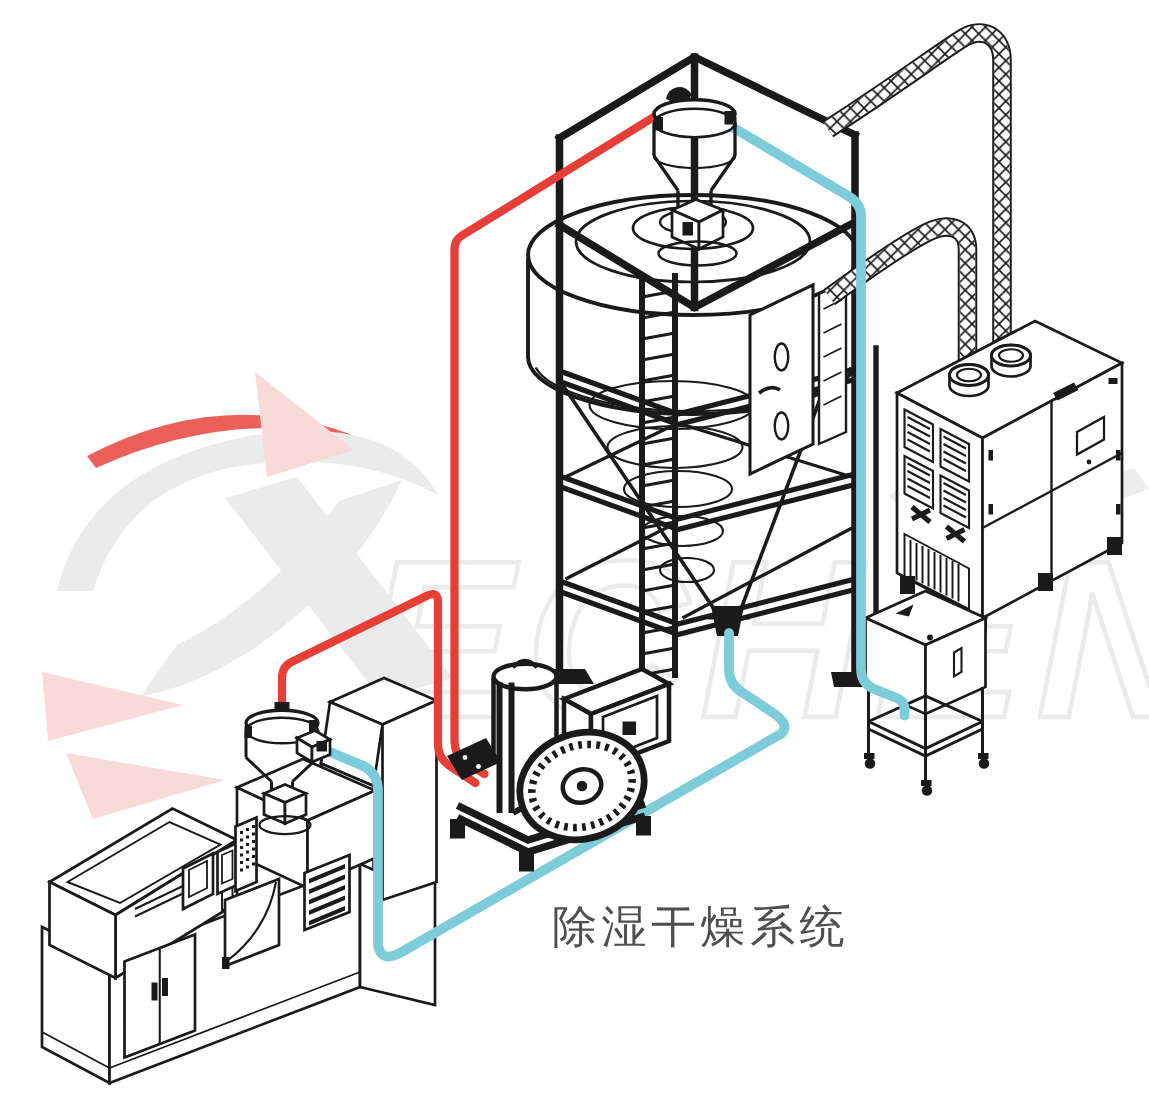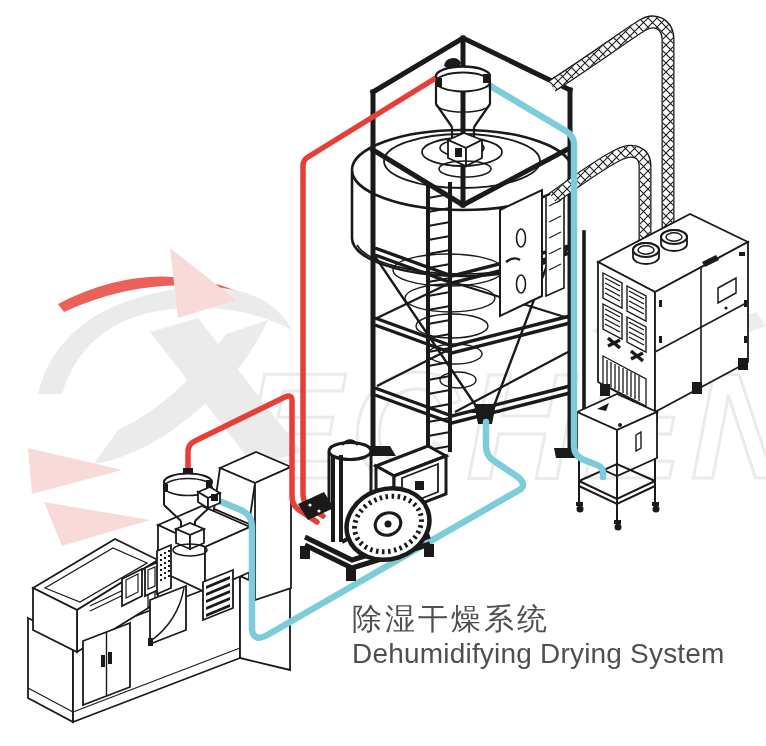--- a/index.html
+++ b/index.html
@@ -1,20 +1,20 @@
 <!DOCTYPE html>
 <html><head>
 <meta charset="utf-8">
 <style>
   html,body{margin:0;padding:0;background:#ffffff;}
   #stage{position:relative;width:766px;height:746px;background:#ffffff;overflow:hidden;
          font-family:"Liberation Sans", sans-serif;}
   #scene{position:absolute;left:0;top:0;}
   .titles{position:absolute;left:352px;top:600px;color:#4e4f51;}
-  .title-zh{font-size:30px;letter-spacing:3px;line-height:1.25;font-family:"Liberation Sans",sans-serif;}
+  .title-zh{font-size:30px;letter-spacing:3px;line-height:1.25;font-family:"Liberation Sans",sans-serif;margin-left:16px;}
   .title-en{font-size:28px;letter-spacing:0.2px;line-height:1.15;font-family:"Liberation Sans",sans-serif;}
 </style>
 </head>
 <body>
 
 <div id="stage">
 <svg id="scene" width="766" height="746" viewBox="0 0 766 746">
   <defs>
     <pattern id="hatch" width="9" height="9" patternUnits="userSpaceOnUse">
       <path d="M0,9 L9,0 M0,0 L9,9" stroke="#1a1a1a" stroke-width="1.1" fill="none"></path>
@@ -369,15 +369,14 @@
       <path d="M176,529 L190,523 L204,529 L190,535 Z"></path>
       <path d="M176,529 L190,535 L190,549 L176,543 Z"></path>
       <path d="M190,535 L204,529 L204,543 L190,549 Z"></path>
     </g>
     <ellipse cx="190" cy="550" rx="17" ry="6" stroke-width="1.5" fill="none"></ellipse>
   </g>
 </svg>
 
 <div class="titles">
   <div class="title-zh">除湿干燥系统</div>
-  <div class="title-en">Dehumidifying Drying System</div>
 </div>
 </div>
 
 </body></html>

